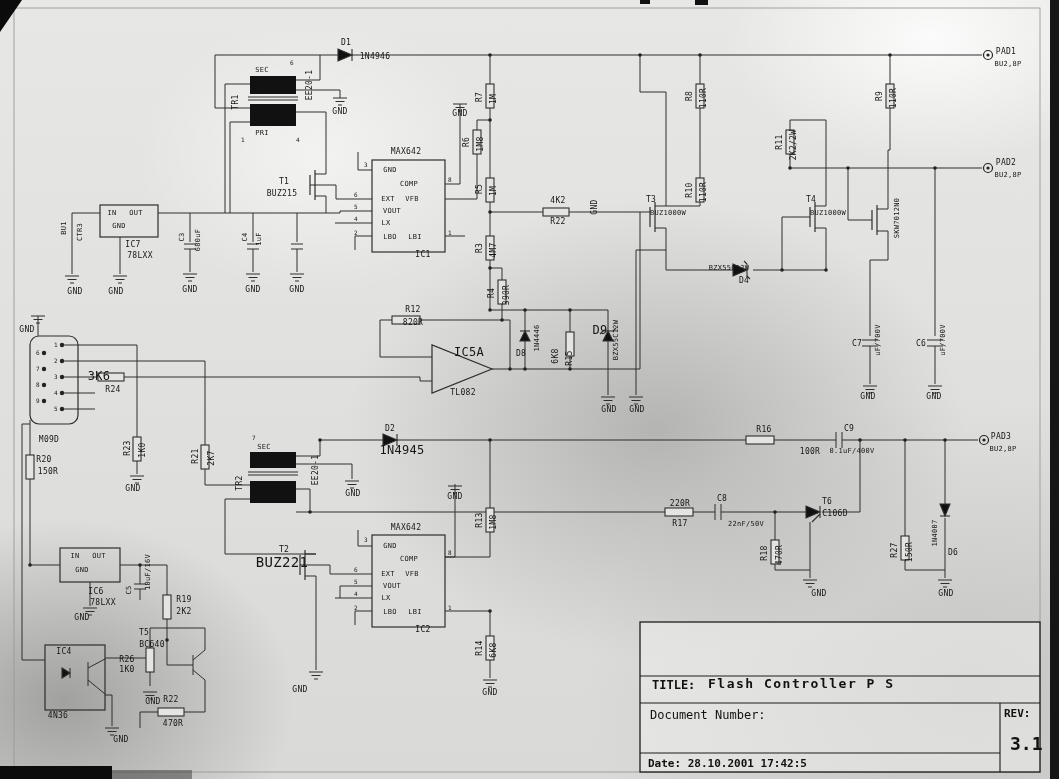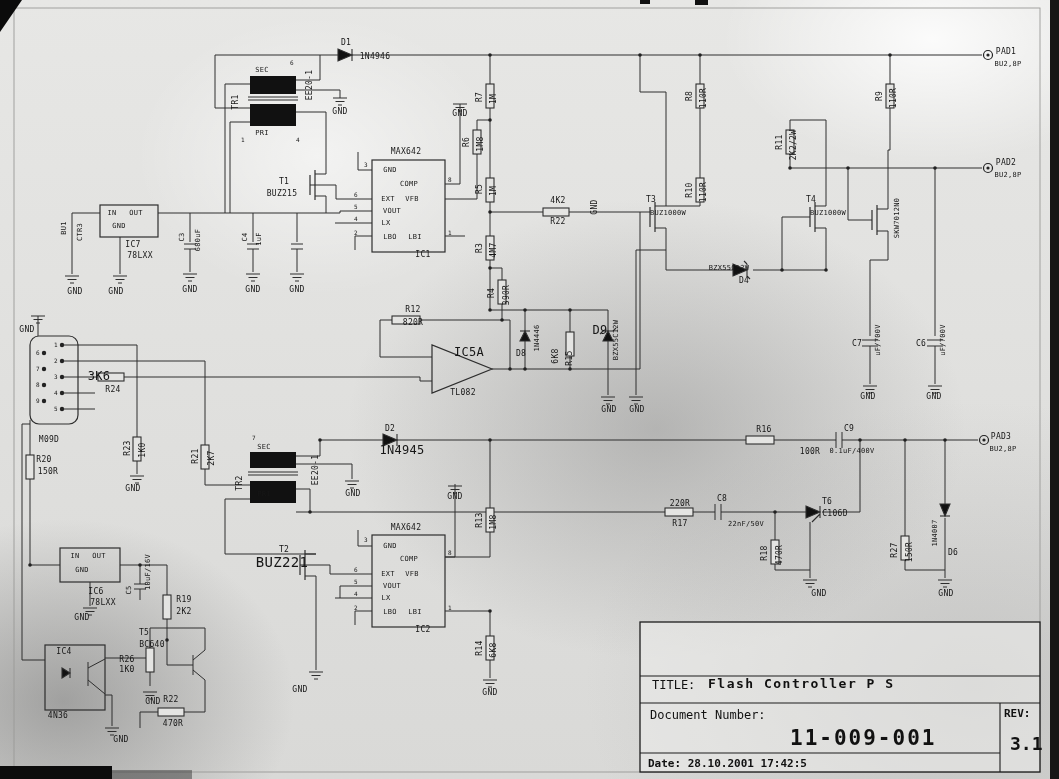--- a/index.html
+++ b/index.html
@@ -13,21 +13,21 @@
       radial-gradient(ellipse 330px 260px at 6% 90%, rgba(90,90,90,.45), rgba(90,90,90,0) 70%),
       radial-gradient(ellipse 520px 380px at 92% 88%, rgba(140,140,140,.28), rgba(140,140,140,0) 75%),
       linear-gradient(#e7e7e5,#d9d9d7);
   }
   svg.schem{position:absolute;left:0;top:0;}
   .lbl{
     position:absolute;color:#161616;white-space:nowrap;line-height:1;
     letter-spacing:.3px;transform-origin:center center;
   }
   .tbtext{position:absolute;color:#111;white-space:nowrap;}
-  .tb-title-label{left:652px;top:678px;font-size:12px;font-weight:normal;}
+  .tb-title-label{left:652px;top:678px;font-size:12px;font-weight:bold;}
   .tb-title{left:708px;top:676px;font-size:13px;font-weight:bold;letter-spacing:1.5px;}
   .tb-doc-label{left:650px;top:708px;font-size:12px;}
   .tb-doc-number{left:790px;top:726px;font-size:21px;font-weight:bold;letter-spacing:2px;}
   .tb-date{left:648px;top:757px;font-size:11px;font-weight:bold;}
   .tb-rev-label{left:1004px;top:707px;font-size:11px;font-weight:bold;}
   .tb-rev{left:1010px;top:733px;font-size:18px;font-weight:bold;}
 </style>
 </head>
 <body>
 
@@ -410,18 +410,17 @@
       <div class="lbl" style="left: 127px; top: 670px; font-size: 8px; transform: translate(-50%, -50%);">1K0</div>
       <div class="lbl" style="left: 121px; top: 740px; font-size: 8px; transform: translate(-50%, -50%);">GND</div>
       <div class="lbl" style="left: 153px; top: 702px; font-size: 8px; transform: translate(-50%, -50%);">GND</div>
       <div class="lbl" style="left: 171px; top: 700px; font-size: 8px; transform: translate(-50%, -50%);">R22</div>
       <div class="lbl" style="left: 173px; top: 724px; font-size: 8px; transform: translate(-50%, -50%);">470R</div>
     </div>
 
   <div class="tbtext tb-title-label">TITLE:</div>
   <div class="tbtext tb-title">Flash Controller P S</div>
   <div class="tbtext tb-doc-label">Document Number:</div>
-  <div class="tbtext tb-doc-number">11-009-001</div>
   <div class="tbtext tb-date">Date: 28.10.2001 17:42:5</div>
   <div class="tbtext tb-rev-label">REV:</div>
   <div class="tbtext tb-rev">3.1</div>
 
 </div>
 
 </body></html>

